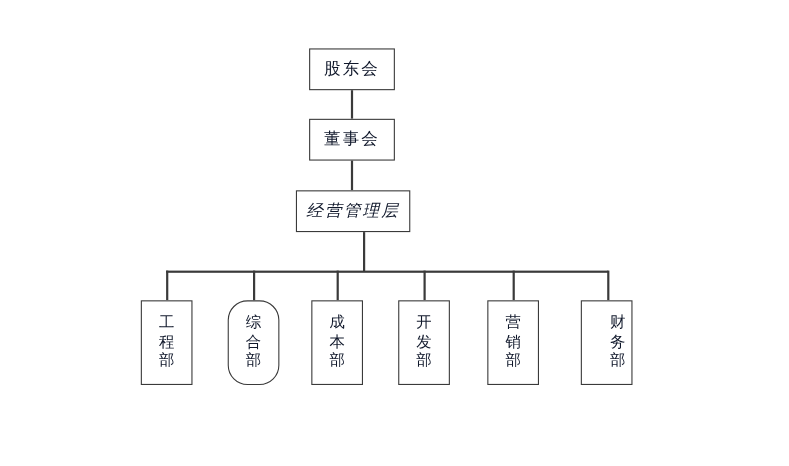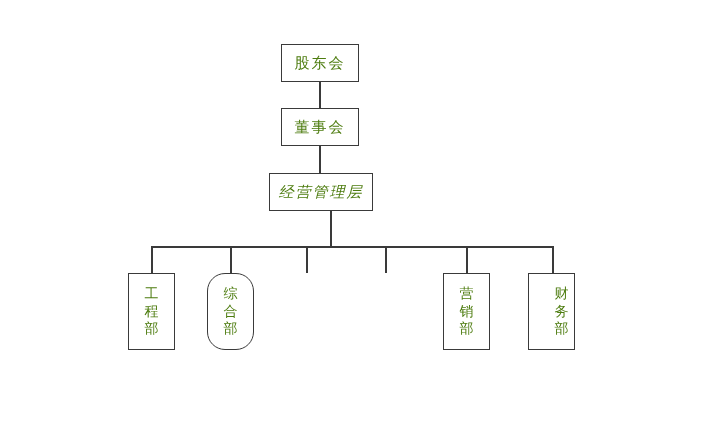--- a/index.html
+++ b/index.html
@@ -22,21 +22,21 @@
 
   
   .node {
     position: absolute;
     box-sizing: border-box;
     border: 1.5px solid #3a3a3a;
     background: #ffffff;
     display: flex;
     align-items: center;
     justify-content: center;
-    color: #4d7c0f;
+    color: #0f172a;
   }
 
   
   .node-h {
     height: 38px;
     font-size: 15px;
     letter-spacing: 2px;
     line-height: 1;
   }
   .node-h .node-label {
@@ -100,21 +100,27 @@
   <div class="line line-v" style="left:552px; top:246px; height:27px;"></div>
 
   <div class="node node-v" style="left:128px; top:273px;">
     <span class="node-label">工程部</span>
   </div>
 
   <div class="node node-v" style="left:207px; top:273px;border-radius:18px;">
     <span class="node-label">综合部</span>
   </div>
 
+  <div class="node node-v" style="left:283px; top:273px;">
+    <span class="node-label">成本部</span>
+  </div>
 
+  <div class="node node-v" style="left:362px; top:273px;">
+    <span class="node-label">开发部</span>
+  </div>
 
   <div class="node node-v" style="left:443px; top:273px;">
     <span class="node-label">营销部</span>
   </div>
 
   <div class="node node-v" style="left:528px; top:273px;padding-left:20px;">
     <span class="node-label">财务部</span>
   </div>
 
 </div>

